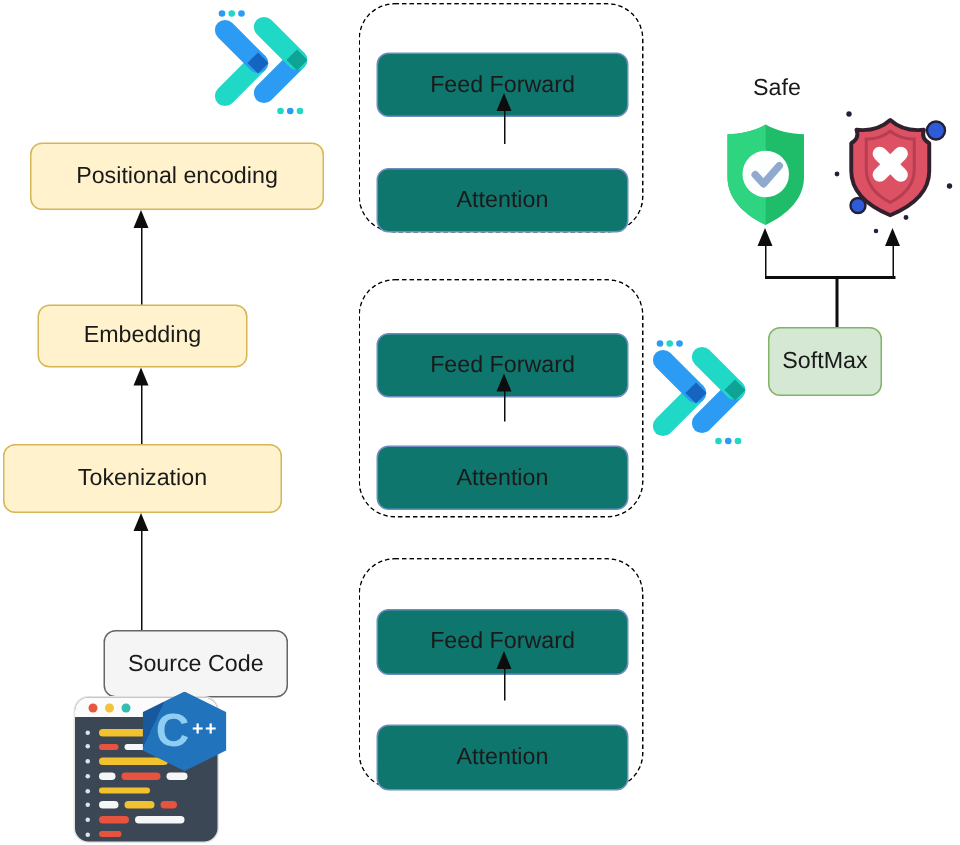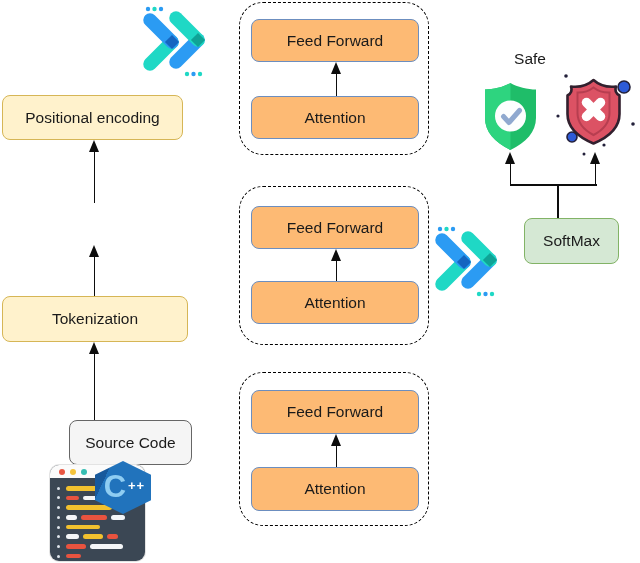--- a/index.html
+++ b/index.html
@@ -5,21 +5,21 @@
   html,body{margin:0;padding:0;background:#fff;}
   .canvas{
     position:relative;width:640px;height:563px;background:#fff;overflow:hidden;
     font-family:"Liberation Sans", sans-serif;color:#1a1a1a;
   }
   .node{
     position:absolute;display:flex;align-items:center;justify-content:center;
     font-size:15.5px;border-radius:8px;box-sizing:border-box;text-align:center;
   }
   .yellow{background:#FFF2CC;border:1.5px solid #D6B656;}
-  .blue{background:#fdba74;border:1.5px solid #6C8EBF;}
+  .blue{background:#0f766e;border:1.5px solid #6C8EBF;margin-top:16px;}
   .green{background:#D5E8D4;border:1.5px solid #82B366;}
   .gray{background:#F5F5F5;border:1.5px solid #666666;margin-left:36px;}
   .encoder-block{
     position:absolute;border:1.6px dashed #000;border-radius:24px;box-sizing:border-box;
   }
   .varrow{position:absolute;width:11px;}
   .varrow .head{position:absolute;left:0;top:0;width:0;height:0;
     border-left:5.5px solid transparent;border-right:5.5px solid transparent;
     border-bottom:12px solid #0d0d0d;}
   .varrow .shaft{position:absolute;left:4.6px;top:9px;bottom:0;width:1.8px;background:#0d0d0d;}
@@ -43,22 +43,25 @@
   .cpp-c{position:absolute;left:0;top:7px;width:40px;text-align:center;
     font-size:31px;font-weight:bold;color:#8FCDF2;line-height:38px;}
   .cpp-pp{position:absolute;left:33px;top:17px;font-size:13px;font-weight:bold;color:#fff;letter-spacing:1px;}
   svg{position:absolute;overflow:visible;}
 </style>
 </head>
 <body>
 
 <div class="canvas">
 
-  <div class="node yellow" style="left:2px;top:95px;width:181px;height:45px">
+  <div class="node yellow" style="left:20px;top:95px;width:196px;height:45px">
     <span>Positional encoding</span>
+  </div>
+  <div class="node yellow" style="left:25px;top:203px;width:140px;height:42px">
+    <span>Embedding</span>
   </div>
   <div class="node yellow" style="left:2px;top:296px;width:186px;height:46px">
     <span>Tokenization</span>
   </div>
   <div class="node gray" style="left:33px;top:420px;width:123px;height:45px">
     <span>Source Code</span>
   </div>
 
   <div class="varrow" style="left:89px;top:140px;height:63px">
       <span class="head"></span>
@@ -182,36 +185,36 @@
     </div>
     <div class="varrow" style="left:91px;top:61px;height:33px">
         <span class="head"></span>
         <span class="shaft"></span>
       </div>
     <div class="node blue" style="left:11px;top:94px;width:168px;height:44px">
       <span>Attention</span>
     </div>
   </div>
 
-  <div class="node green" style="left:524px;top:218px;width:95px;height:46px">
+  <div class="node green" style="left:512px;top:218px;width:76px;height:46px">
     <span>SoftMax</span>
   </div>
 
   <div class="vline" style="left:557px;top:184px;height:34px"></div>
   <div class="hline" style="left:510px;top:184px;width:87px"></div>
   <div class="varrow" style="left:505px;top:152px;height:33px">
       <span class="head"></span>
       <span class="shaft"></span>
     </div>
   <div class="varrow" style="left:590px;top:152px;height:33px">
       <span class="head"></span>
       <span class="shaft"></span>
     </div>
 
-  <div class="out-label" style="left:490px;top:50px;width:80px">Safe</div>
+  <div class="out-label" style="left:478px;top:50px;width:80px">Safe</div>
 
   <svg style="left:482px;top:82px" width="57" height="70" viewBox="0 0 57 70">
     <defs>
         <clipPath id="leftHalf">
           <rect x="0" y="0" width="28.5" height="70"></rect>
         </clipPath>
       </defs>
     <path d="M28.5 1 C22 5 11 7.5 3 7.5 L3 36 C3 50 13 60.5 28.5 68 C44 60.5 54 50 54 36 L54 7.5 C46 7.5 35 5 28.5 1 Z" fill="#1FBD69"></path>
     <path d="M28.5 1 C22 5 11 7.5 3 7.5 L3 36 C3 50 13 60.5 28.5 68 C44 60.5 54 50 54 36 L54 7.5 C46 7.5 35 5 28.5 1 Z" fill="#2ED47F" clip-path="url(#leftHalf)"></path>
     <circle cx="28.5" cy="34" r="15.5" fill="#FDFEFE"></circle>

